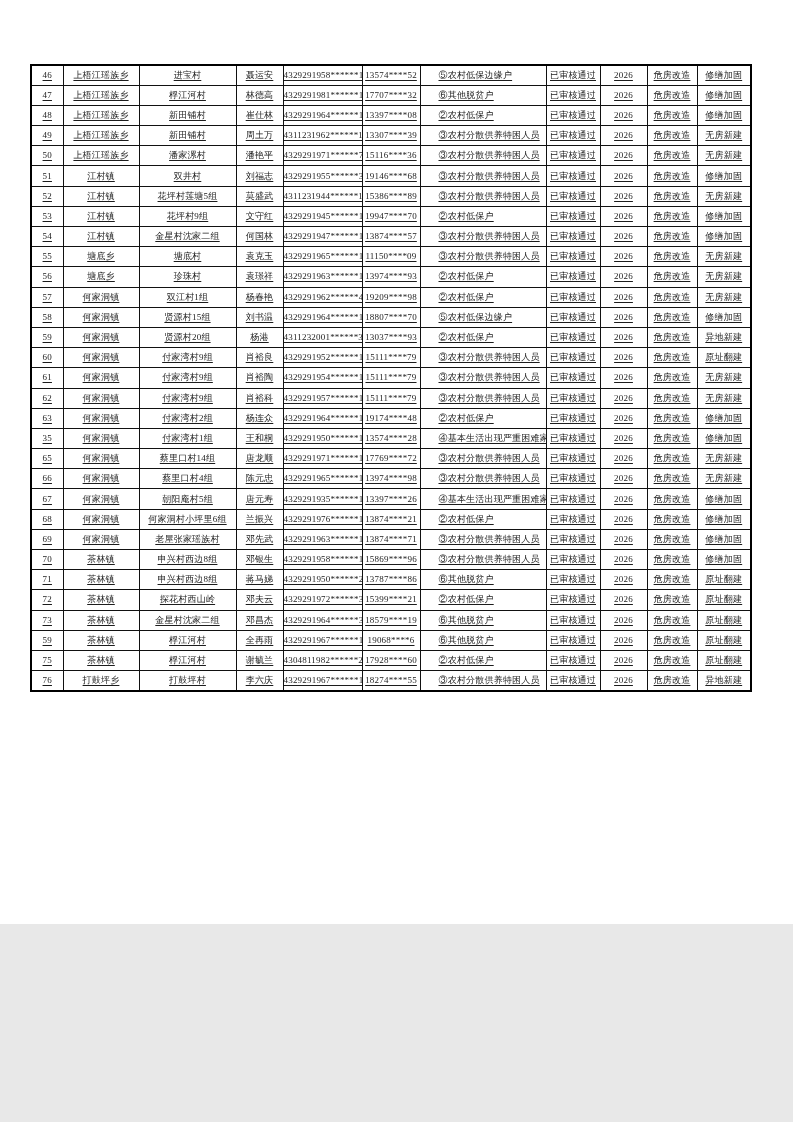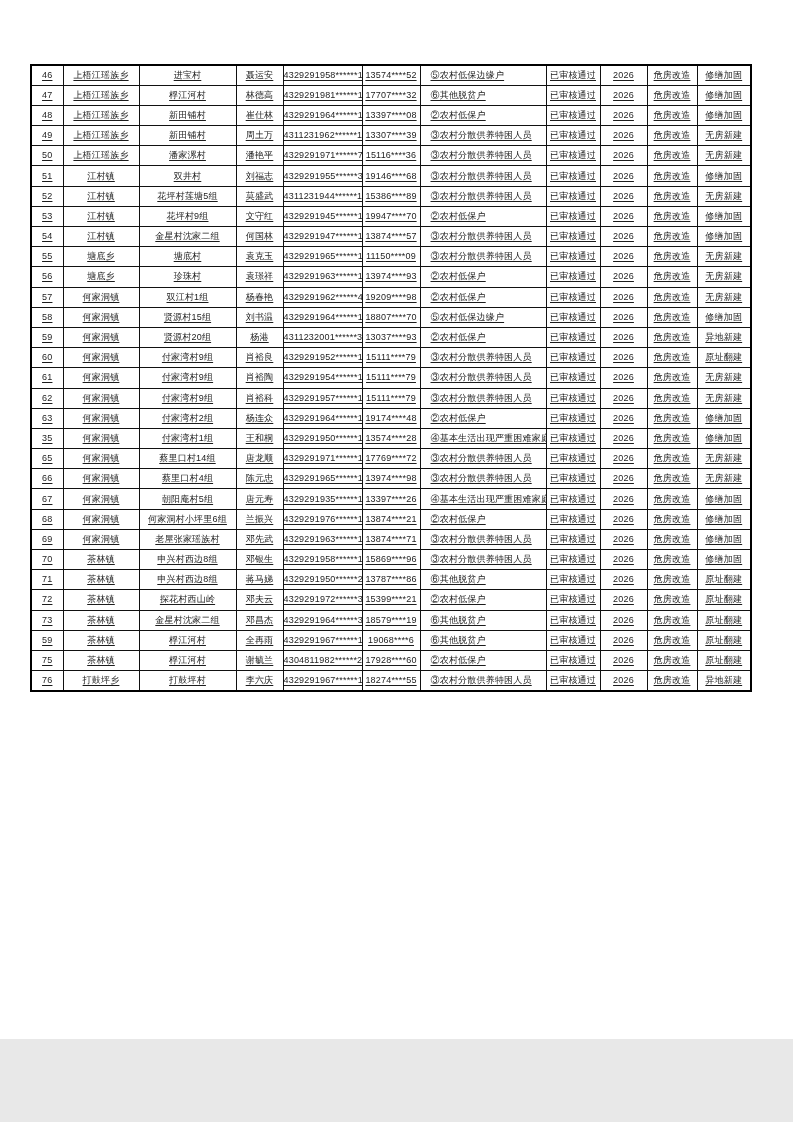--- a/index.html
+++ b/index.html
@@ -1,23 +1,23 @@
 <!DOCTYPE html>
 <html><head>
 <meta charset="utf-8">
 <style>
   html, body { margin: 0; padding: 0; background: #e8e8e8; }
   .page {
     position: relative;
     width: 793px;
-    height: 1039px;
+    height: 924px;
     margin: 0 auto;
     background: #ffffff;
     overflow: hidden;
-    font-family: Liberation Sans, sans-serif;
+    font-family: Liberation Serif, serif;
   }
   .data-table {
     position: absolute;
     left: 30px;
     top: 64px;
     width: 720px;
     height: 626px;
     border-collapse: collapse;
     table-layout: fixed;
     border: 2px solid #000000;
@@ -29,21 +29,21 @@
     vertical-align: middle;
     font-size: 9px;
     color: #1c1c1c;
     overflow: hidden;
     white-space: nowrap;
     line-height: 1;
   }
   .data-table tr { height: 20.2px; }
   .data-table td.col-category {
     text-align: left;
-    padding-left: 10px;
+    padding-left: 18px;
     margin-left: 20px;
   }
   .cell-text {
     text-decoration: underline;
     text-underline-offset: 2px;
     letter-spacing: 0.2px;
   }
 </style>
 </head>
 <body>

